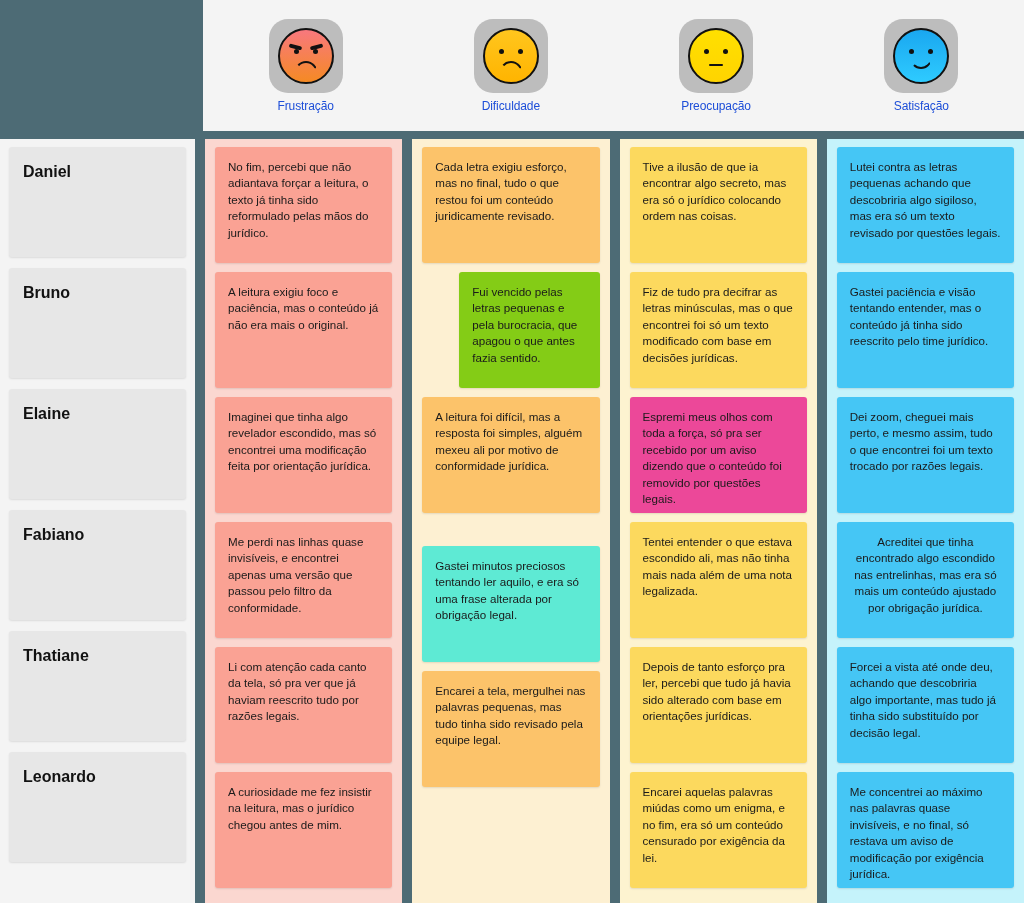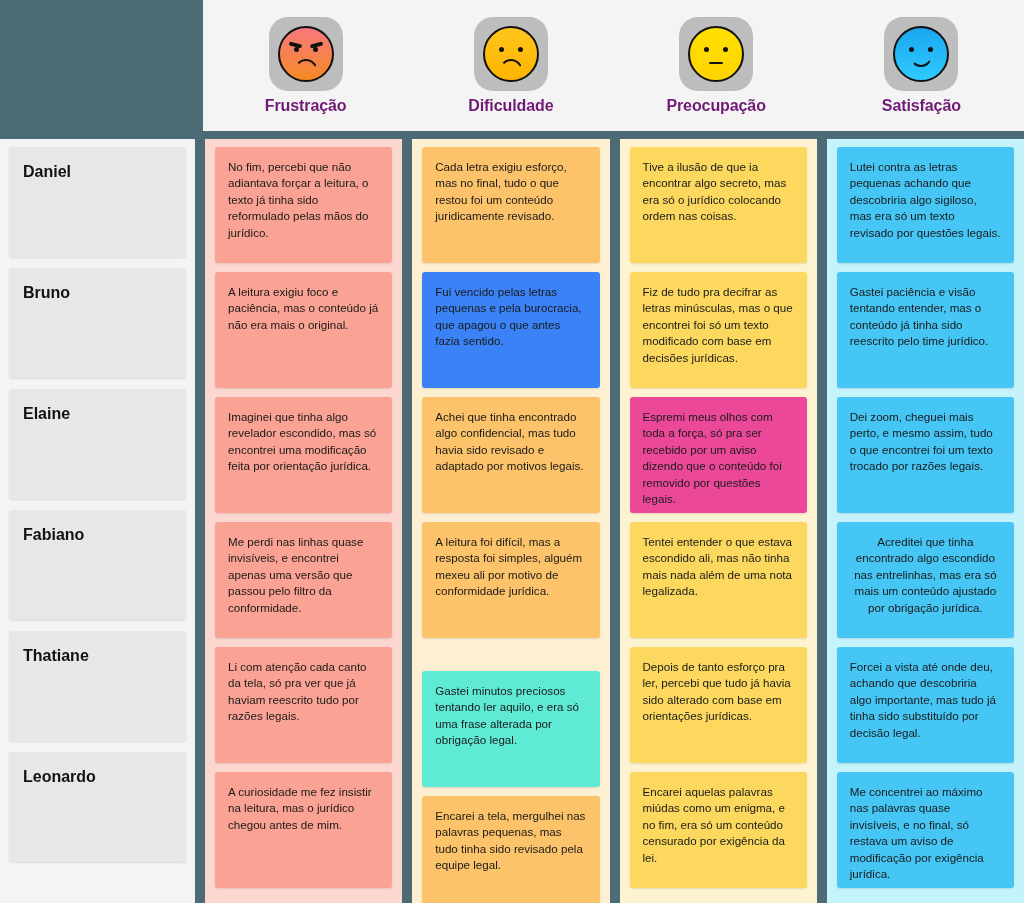--- a/index.html
+++ b/index.html
@@ -51,23 +51,23 @@
   }
   .emoji-face {
     width: 56px;
     height: 56px;
     border-radius: 50%;
     border: 2.5px solid #111;
     box-sizing: border-box;
     position: relative;
   }
   .emoji-label {
-    font-size: 16px;
-    font-weight: bold;
-    color: #701a75;
+    font-size: 12px;
+    font-weight: normal;
+    color: #1d4ed8;
     letter-spacing: -0.1px;
   }
 
   
   .eye {
     position: absolute;
     width: 5px;
     height: 5px;
     border-radius: 50%;
     background: #111;
@@ -255,22 +255,21 @@
       <div class="card note" style="background:#faa294;">No fim, percebi que não adiantava forçar a leitura, o texto já tinha sido reformulado pelas mãos do jurídico.</div>
       <div class="card note" style="background:#faa294;">A leitura exigiu foco e paciência, mas o conteúdo já não era mais o original.</div>
       <div class="card note" style="background:#faa294;">Imaginei que tinha algo revelador escondido, mas só encontrei uma modificação feita por orientação jurídica.</div>
       <div class="card note" style="background:#faa294;">Me perdi nas linhas quase invisíveis, e encontrei apenas uma versão que passou pelo filtro da conformidade.</div>
       <div class="card note" style="background:#faa294;">Li com atenção cada canto da tela, só pra ver que já haviam reescrito tudo por razões legais.</div>
       <div class="card note" style="background:#faa294;">A curiosidade me fez insistir na leitura, mas o jurídico chegou antes de mim.</div>
     </div>
 
     <div class="column emotion" style="background:#fdf0d2;">
       <div class="card note" style="background:#fcc36a;">Cada letra exigiu esforço, mas no final, tudo o que restou foi um conteúdo juridicamente revisado.</div>
-      <div class="card note" style="background:#3b82f6;">Fui vencido pelas letras pequenas e pela burocracia, que apagou o que antes fazia sentido.</div>
-      <div class="card note" style="background:#fcc36a;">Achei que tinha encontrado algo confidencial, mas tudo havia sido revisado e adaptado por motivos legais.</div>
+      <div class="card note" style="background:#84cc16;margin-left:37px;">Fui vencido pelas letras pequenas e pela burocracia, que apagou o que antes fazia sentido.</div>
       <div class="card note" style="background:#fcc36a;">A leitura foi difícil, mas a resposta foi simples, alguém mexeu ali por motivo de conformidade jurídica.</div>
       <div class="card note" style="background:#5eead4;margin-top:24px;">Gastei minutos preciosos tentando ler aquilo, e era só uma frase alterada por obrigação legal.</div>
       <div class="card note" style="background:#fcc36a;">Encarei a tela, mergulhei nas palavras pequenas, mas tudo tinha sido revisado pela equipe legal.</div>
     </div>
 
     <div class="column emotion" style="background:#fdf3d0;">
       <div class="card note" style="background:#fcd95e;">Tive a ilusão de que ia encontrar algo secreto, mas era só o jurídico colocando ordem nas coisas.</div>
       <div class="card note" style="background:#fcd95e;">Fiz de tudo pra decifrar as letras minúsculas, mas o que encontrei foi só um texto modificado com base em decisões jurídicas.</div>
       <div class="card note" style="background:#ec4899;">Espremi meus olhos com toda a força, só pra ser recebido por um aviso dizendo que o conteúdo foi removido por questões legais.</div>
       <div class="card note" style="background:#fcd95e;">Tentei entender o que estava escondido ali, mas não tinha mais nada além de uma nota legalizada.</div>

